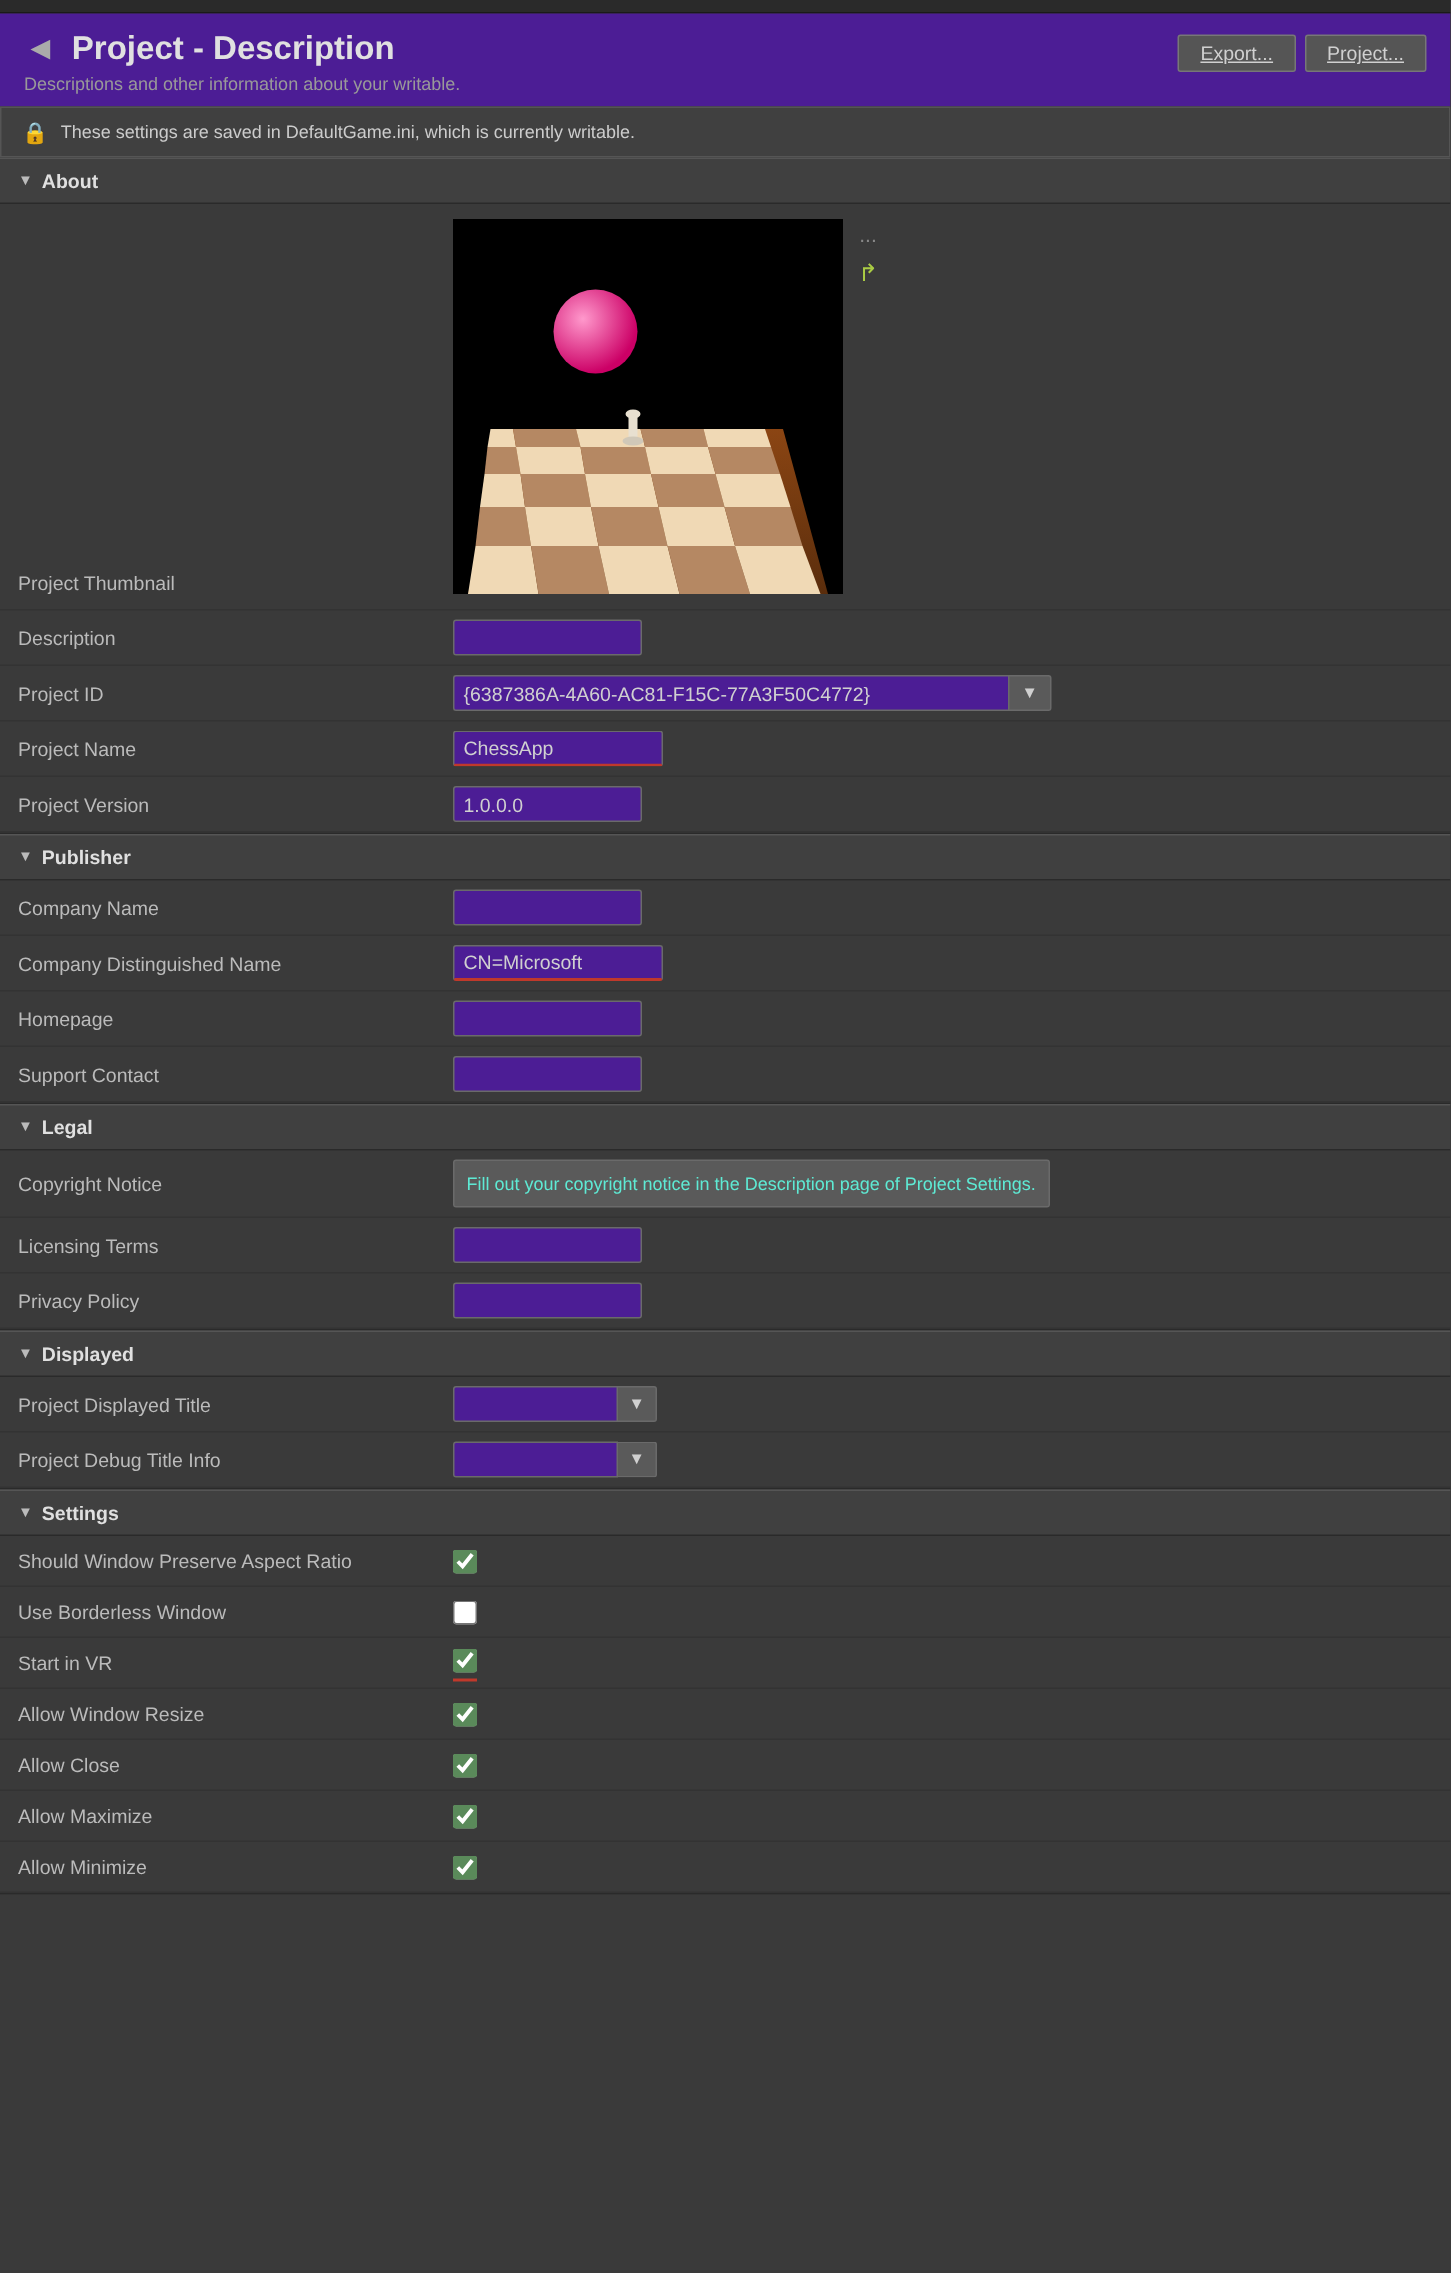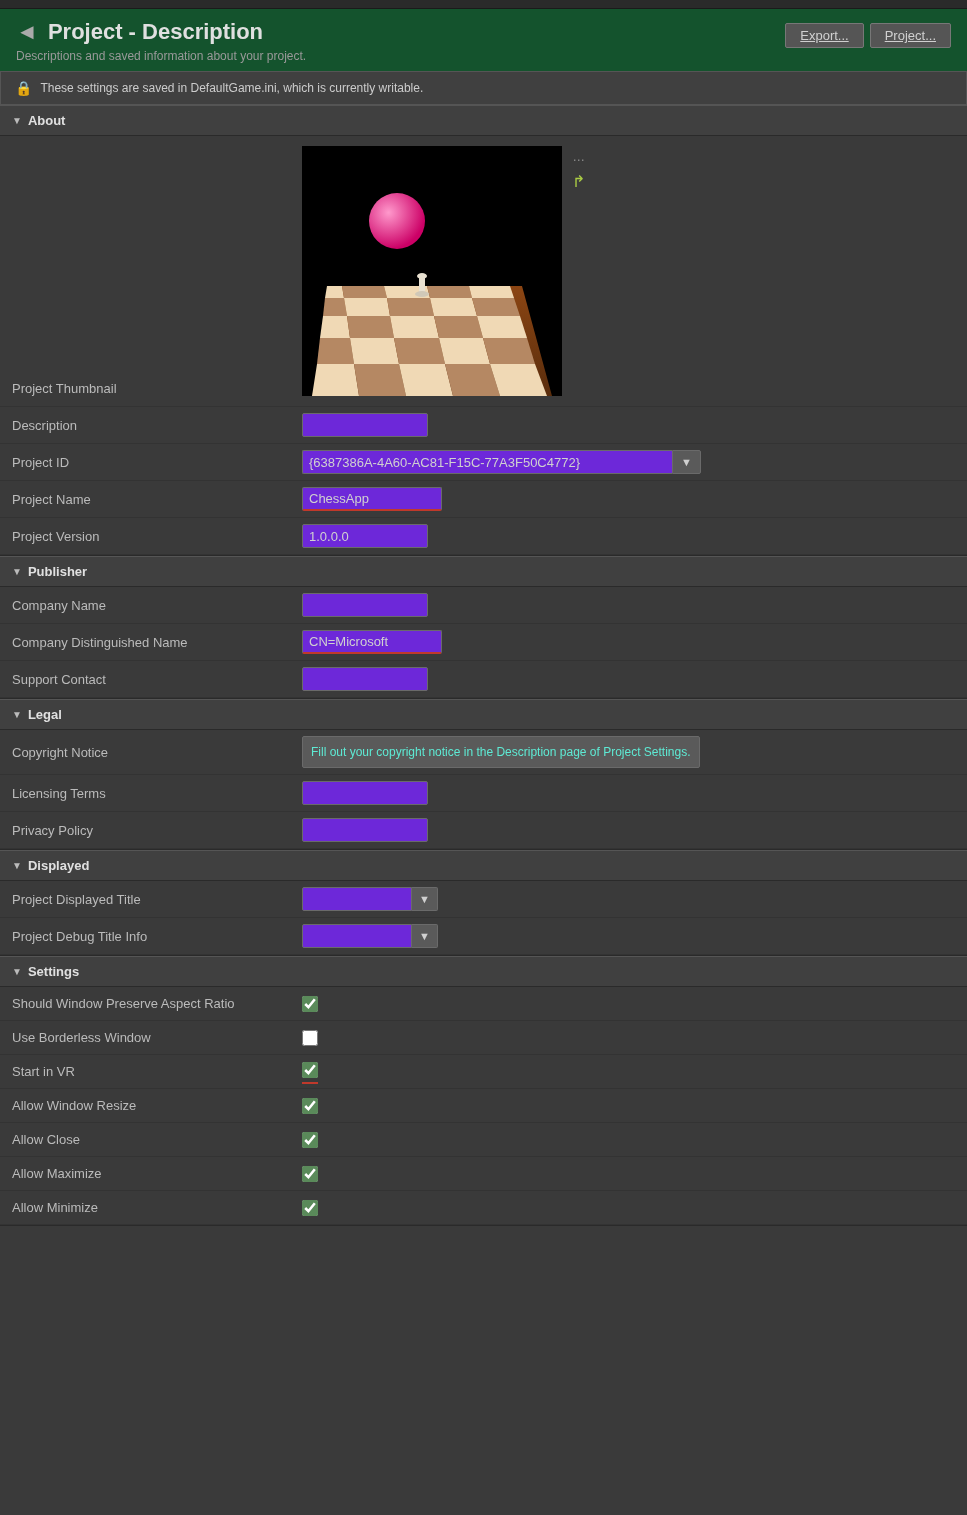--- a/index.html
+++ b/index.html
@@ -14,21 +14,21 @@
     .top-bar {
       background: #2a2a2a;
       padding: 4px 8px;
       display: flex;
       align-items: center;
       justify-content: flex-end;
       border-bottom: 1px solid #1a1a1a;
     }
 
     .page-header {
-      background: #14532d;
+      background: #4c1d95;
       padding: 10px 16px 8px 16px;
       display: flex;
       align-items: flex-start;
       justify-content: space-between;
     }
 
     .page-title {
       font-size: 22px;
       font-weight: bold;
       color: #e0e0e0;
@@ -122,21 +122,21 @@
     }
 
     .field-value {
       flex: 1;
       display: flex;
       align-items: center;
       gap: 4px;
     }
 
     .text-input {
-      background: #6d28d9;
+      background: #4c1d95;
       border: 1px solid #6a6a6a;
       color: #d0d0d0;
       padding: 3px 6px;
       font-size: 13px;
       height: 24px;
       border-radius: 2px;
       outline: none;
       width: 140px;
     }
 
@@ -300,21 +300,21 @@
 
 <div class="top-bar">
 </div>
 
 <div class="page-header">
   <div>
     <div class="page-title">
       <span class="page-title-arrow">◄</span>
       <span>Project - Description</span>
     </div>
-    <div class="page-subtitle">Descriptions and saved information about your project.</div>
+    <div class="page-subtitle">Descriptions and other information about your writable.</div>
   </div>
   <div class="header-buttons">
     <button class="btn">Export...</button>
     <button class="btn">Project...</button>
   </div>
 </div>
 
 <div class="settings-notice">
   <span class="lock-icon">🔒</span>
   <span>These settings are saved in DefaultGame.ini, which is currently writable.</span>
@@ -440,20 +440,26 @@
       </div>
     </div>
 
     <div class="field-row">
       <div class="field-label">Company Distinguished Name</div>
       <div class="field-value">
         <input type="text" class="text-input text-input-underline" style="width: 140px;" value="CN=Microsoft">
       </div>
     </div>
 
+    <div class="field-row">
+      <div class="field-label">Homepage</div>
+      <div class="field-value">
+        <input type="text" class="text-input text-input-medium" value="" style="">
+      </div>
+    </div>
 
     <div class="field-row">
       <div class="field-label">Support Contact</div>
       <div class="field-value">
         <input type="text" class="text-input text-input-medium" value="" style="">
       </div>
     </div>
   </div>
 
   <div class="section">

